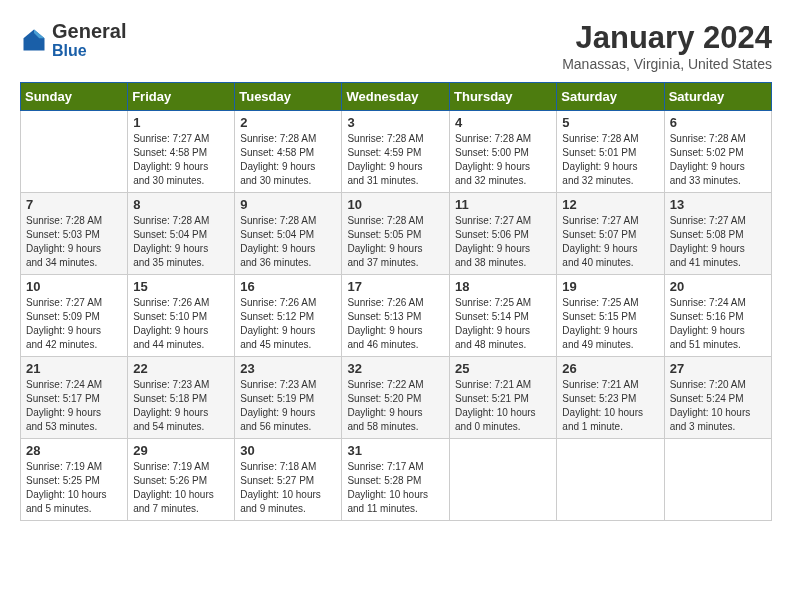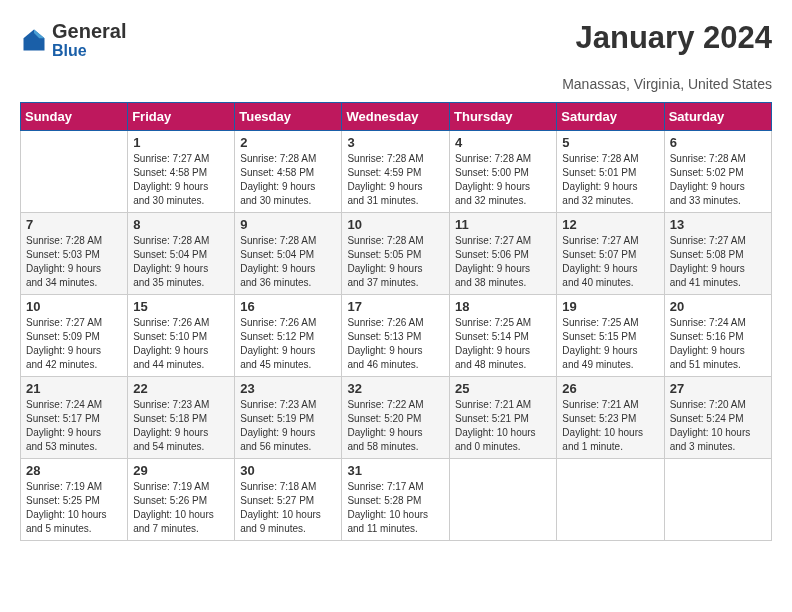--- a/index.html
+++ b/index.html
@@ -44,29 +44,28 @@
       text-align: right;
     }
     .month-title {
       font-size: 31px;
       font-weight: bold;
       color: #333;
     }
     .location-title {
       font-size: 14px;
       color: #555;
-      margin-top: 20px;
     }
     .calendar {
       width: 100%;
       border-collapse: collapse;
       border: 1px solid #ccc;
     }
     .calendar th {
-      background: #be185d;
+      background: #4d7c0f;
       color: #fff;
       padding: 6px 4px;
       font-size: 13px;
       font-weight: bold;
       text-align: left;
       border: 1px solid #1a5fa8;
     }
     .calendar td {
       vertical-align: top;
       padding: 4px 5px;

